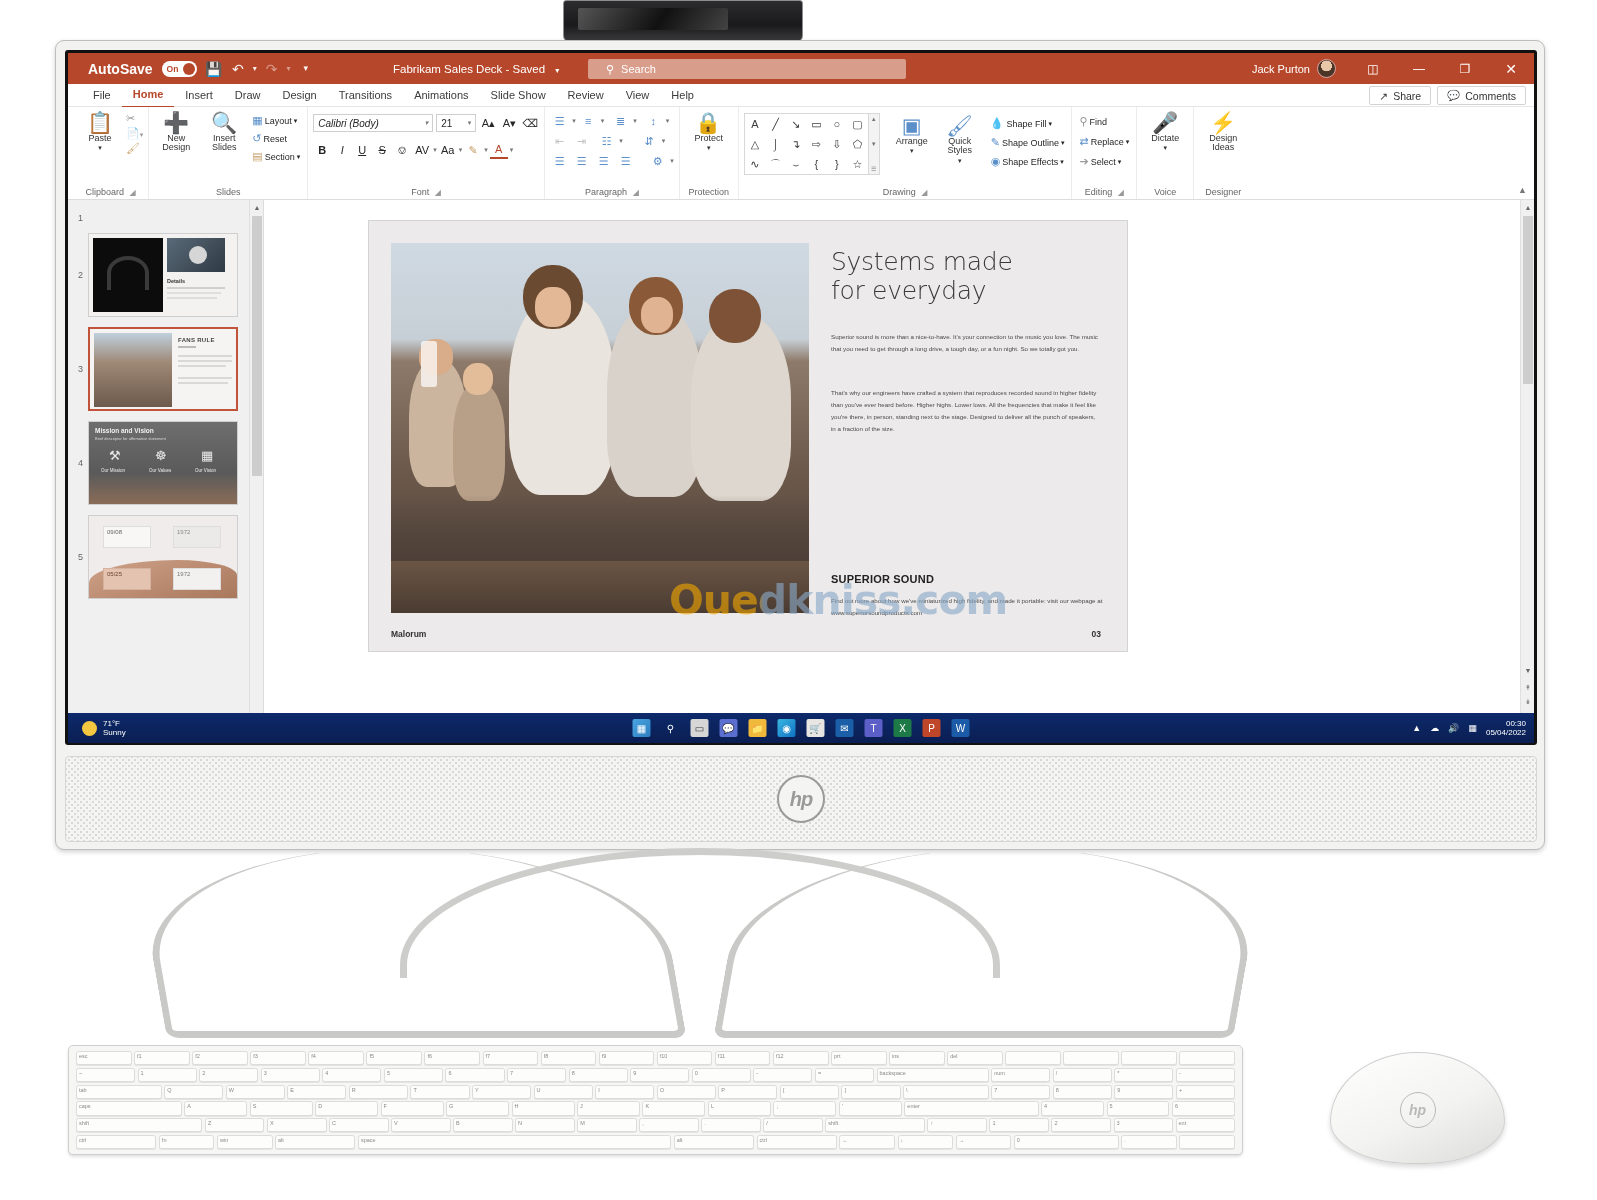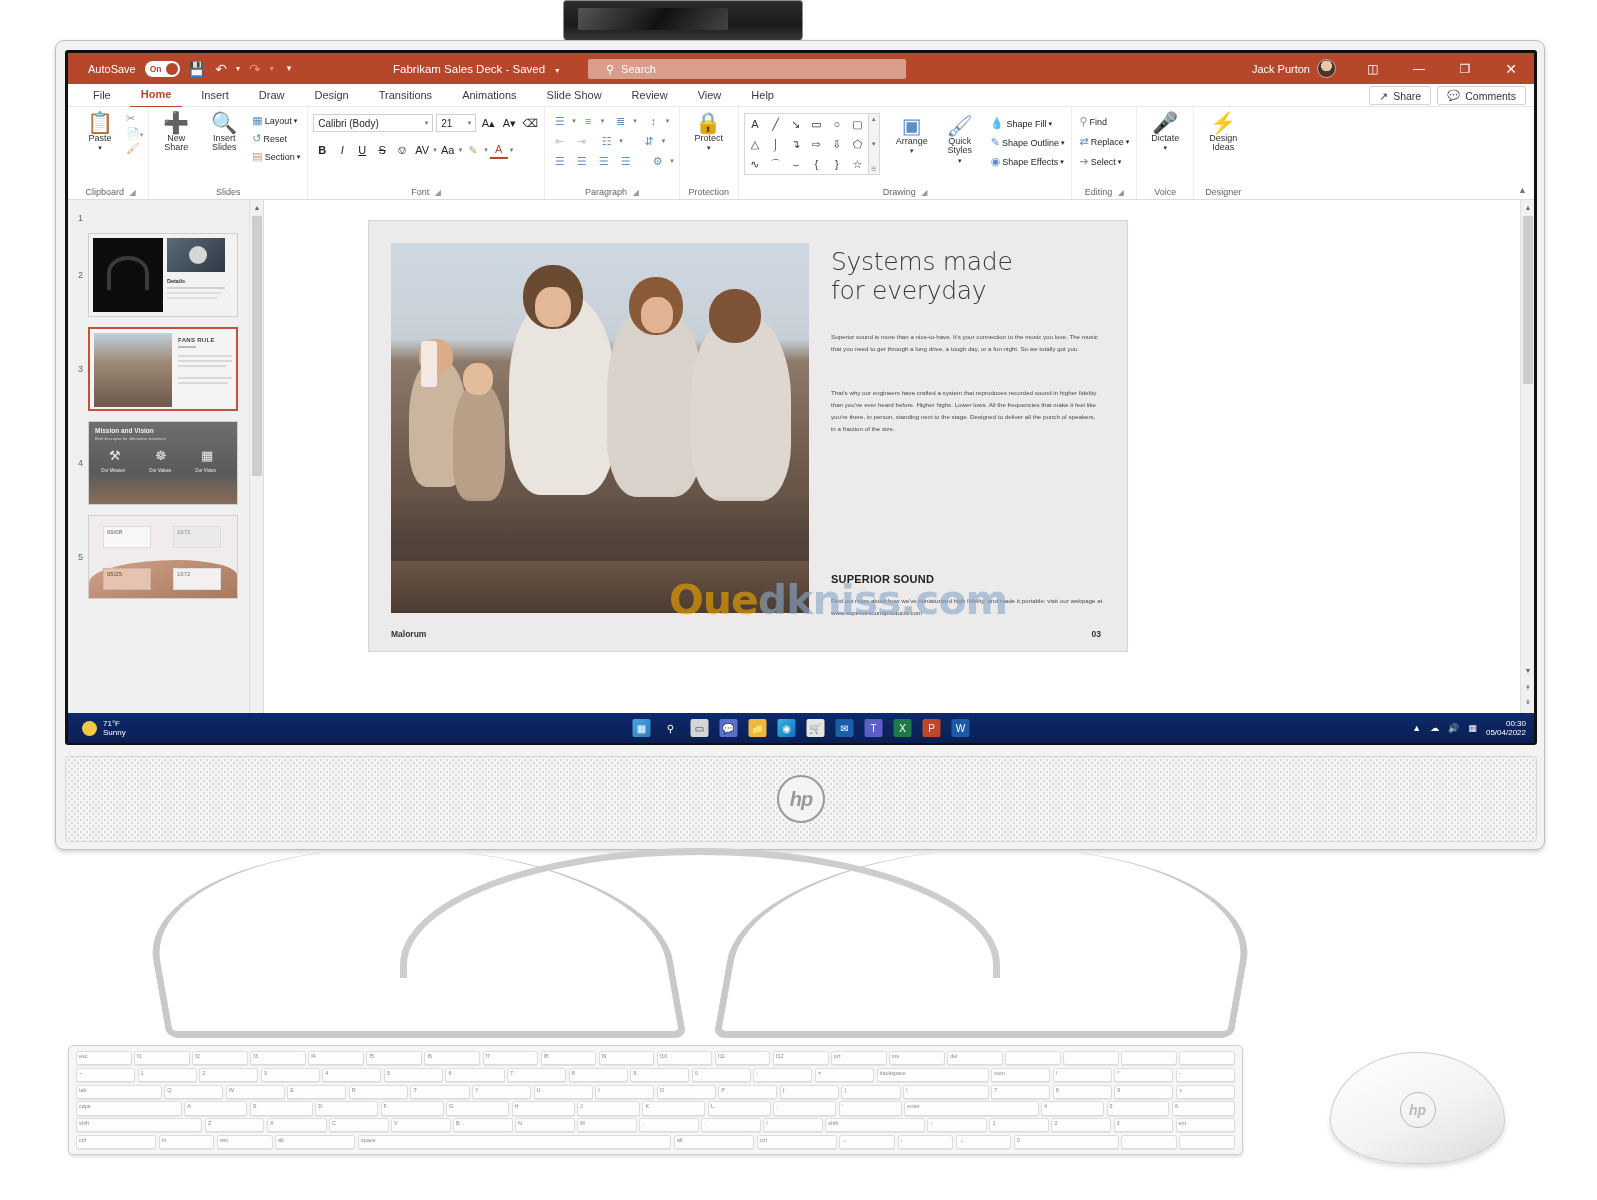--- a/index.html
+++ b/index.html
@@ -63,21 +63,21 @@
 
   
   .pp { position:absolute; inset:0; background:#fff; font-size:11px; color:#262626; }
 
   
   .titlebar{
     height:31px; background:#b7472a; display:flex; align-items:center;
     color:#fff; font-size:11px; position:relative;
   }
   .qa { display:flex; align-items:center; gap:9px; padding-left:20px; }
-  .autosave-label{ font-size:11px; }
+  .autosave-label{ font-size:14px;font-weight:bold; }
   .toggle{
     width:35px; height:16px; border-radius:9px; background:#fff; position:relative;
     display:flex; align-items:center; color:#b7472a; font-size:8.5px; font-weight:bold;
     padding-left:5px;
   }
   .toggle .knob{ position:absolute; right:2px; top:2px; width:12px; height:12px; border-radius:50%; background:#b7472a; }
   .qi{ font-size:14px; opacity:.95; cursor:default; line-height:1; }
   .qi.dim{ opacity:.45; }
   .doctitle{
     position:absolute; left:325px; top:50%; transform:translateY(-50%);
@@ -95,21 +95,21 @@
   .avatar{
     width:19px; height:19px; border-radius:50%;
     background:radial-gradient(circle at 50% 35%, #e8c8a8 0 38%, #4a3527 40% 100%);
     border:1px solid #d4a5a5; margin-right:14px;
   }
   .winbtn{ width:46px; height:31px; display:flex; align-items:center; justify-content:center; font-size:12px; }
   .winbtn.close{ font-size:14px; }
 
   
   .tabstrip{
-    height:23px; background:#fff; display:flex; align-items:center; gap:8px;
+    height:23px; background:#fff; display:flex; align-items:center; gap:0;
     padding-left:14px; border-bottom:1px solid #e6e6e6; position:relative;
   }
   .tab{ padding:0 11px; font-size:11px; line-height:23px; color:#3b3b3b; white-space:nowrap; }
   .tab.active{ font-weight:bold; color:#b7472a; border-bottom:2px solid #b7472a; }
   .tabstrip-right{ position:absolute; right:8px; top:2px; display:flex; gap:6px; }
   .pillbtn{
     border:1px solid #d2d2d2; border-radius:2px; height:19px; padding:0 9px;
     font-size:10.5px; display:flex; align-items:center; gap:5px; background:#fff; color:#333;
   }
 
@@ -131,21 +131,21 @@
   .ic{ font-size:11px; color:#9a9a9a; }
   .ic.org{ color:#c8a06a; }
   .ic.blue{ color:#5b8fc9; }
   .ic.red{ color:#b7472a; }
   .colbtns{ display:flex; flex-direction:column; gap:2px; padding-top:2px; }
 
   
   .fontrow1{ display:flex; align-items:center; gap:3px; }
   .fontname{
     width:120px; height:18px; border:1px solid #cfcfcf; font-size:10px;
-    display:flex; align-items:center; justify-content:space-between; padding:0 4px; background:#fff;
+    display:flex; align-items:center; justify-content:space-between; padding:0 4px; background:#fff;font-style:italic;
   }
   .fontsize{
     width:40px; height:18px; border:1px solid #cfcfcf; font-size:10px;
     display:flex; align-items:center; justify-content:space-between; padding:0 4px; background:#fff;
   }
   .fsbtn{ font-size:11px; width:18px; height:18px; display:flex; align-items:center; justify-content:center; }
   .fontrow2{ display:flex; align-items:center; gap:2px; margin-top:5px; }
   .fb{ width:18px; height:18px; display:flex; align-items:center; justify-content:center; font-size:11px; }
 
   
@@ -367,21 +367,21 @@
           <div class="group-label">
             <span>Clipboard</span>
             <span class="dl">◢</span>
           </div>
         </div>
 
         <div class="group">
           <div class="group-body">
             <div class="bigbtn">
               <span class="gl ic blue">➕</span>
-              <span>New Share</span>
+              <span>New Design</span>
             </div>
             <div class="bigbtn">
               <span class="gl ic">🔍</span>
               <span>Insert Slides</span>
             </div>
             <div style="display:flex;flex-direction:column;gap:3px;padding-top:3px">
               <span class="sbtn">
                 <span class="ic blue">▦</span>
                 <span>Layout</span>
                 <span style="font-size:7px">▾</span>

